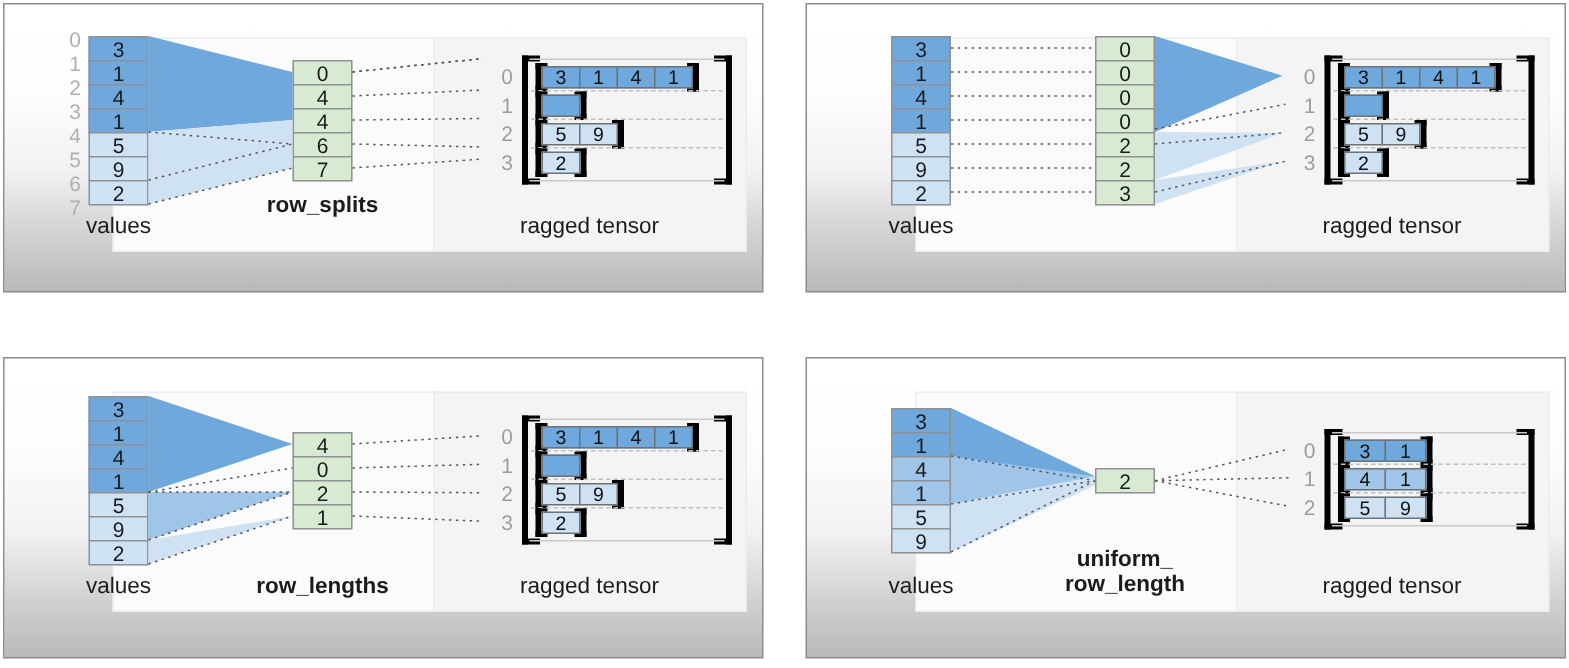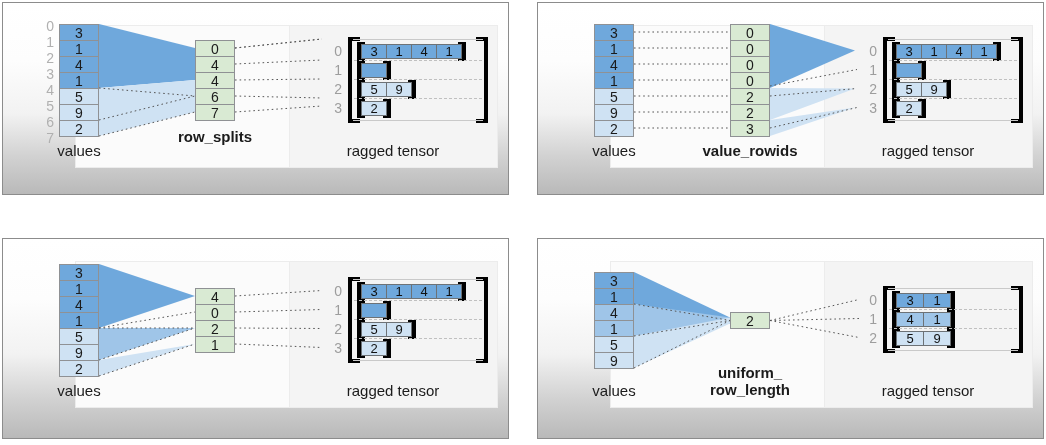--- a/index.html
+++ b/index.html
@@ -215,21 +215,20 @@
       <div class="cap" style="left: 34px; top: 139px; width: 84px;">values</div>
       <div class="stack" style="left: 192px; top: 21px;">
         <div class="cell" style="background: rgb(217, 234, 211);">0</div>
         <div class="cell" style="background: rgb(217, 234, 211);">0</div>
         <div class="cell" style="background: rgb(217, 234, 211);">0</div>
         <div class="cell" style="background: rgb(217, 234, 211);">0</div>
         <div class="cell" style="background: rgb(217, 234, 211);">2</div>
         <div class="cell" style="background: rgb(217, 234, 211);">2</div>
         <div class="cell" style="background: rgb(217, 234, 211);">3</div>
       </div>
-      <div class="cap b" style="left: 132px; width: 160px; line-height: 17px; top: 139px;">value_rowids</div>
       <div class="rt" style="left: 345px; top: 34px; width: 140px; height: 86px;">
         <div class="rt-outer-l" style="left: 0px; top: 0px; height: 86px;"></div>
         <div class="rt-outer-cap" style="left: 0px; top: 0px; width: 12px;"></div>
         <div class="rt-outer-cap" style="left: 0px; bottom: 0px; width: 12px;"></div>
         <div class="rt-outer-r" style="right: 0px; top: 0px; height: 86px;"></div>
         <div class="rt-outer-cap" style="right: 0px; top: 0px; width: 12px;"></div>
         <div class="rt-outer-cap" style="right: 0px; bottom: 0px; width: 12px;"></div>
         <div class="rt-frame-line" style="left: 5px; top: 2px; width: 130px;"></div>
         <div class="rt-frame-line" style="left: 5px; bottom: 2px; width: 130px;"></div>
         <div class="rrow" style="left: 9px; top: 5px; width: 109px;">
@@ -317,20 +316,21 @@
         <div class="cell" style="background: rgb(207, 226, 243);">9</div>
         <div class="cell" style="background: rgb(207, 226, 243);">2</div>
       </div>
       <div class="cap" style="left: 34px; top: 143px; width: 84px;">values</div>
       <div class="stack" style="left: 192px; top: 49px;">
         <div class="cell" style="background: rgb(217, 234, 211);">4</div>
         <div class="cell" style="background: rgb(217, 234, 211);">0</div>
         <div class="cell" style="background: rgb(217, 234, 211);">2</div>
         <div class="cell" style="background: rgb(217, 234, 211);">1</div>
       </div>
+      <div class="cap b" style="left: 132px; width: 160px; line-height: 17px; top: 143px;">row_lengths</div>
       <div class="rt" style="left: 345px; top: 38px; width: 140px; height: 86px;">
         <div class="rt-outer-l" style="left: 0px; top: 0px; height: 86px;"></div>
         <div class="rt-outer-cap" style="left: 0px; top: 0px; width: 12px;"></div>
         <div class="rt-outer-cap" style="left: 0px; bottom: 0px; width: 12px;"></div>
         <div class="rt-outer-r" style="right: 0px; top: 0px; height: 86px;"></div>
         <div class="rt-outer-cap" style="right: 0px; top: 0px; width: 12px;"></div>
         <div class="rt-outer-cap" style="right: 0px; bottom: 0px; width: 12px;"></div>
         <div class="rt-frame-line" style="left: 5px; top: 2px; width: 130px;"></div>
         <div class="rt-frame-line" style="left: 5px; bottom: 2px; width: 130px;"></div>
         <div class="rrow" style="left: 9px; top: 5px; width: 109px;">

